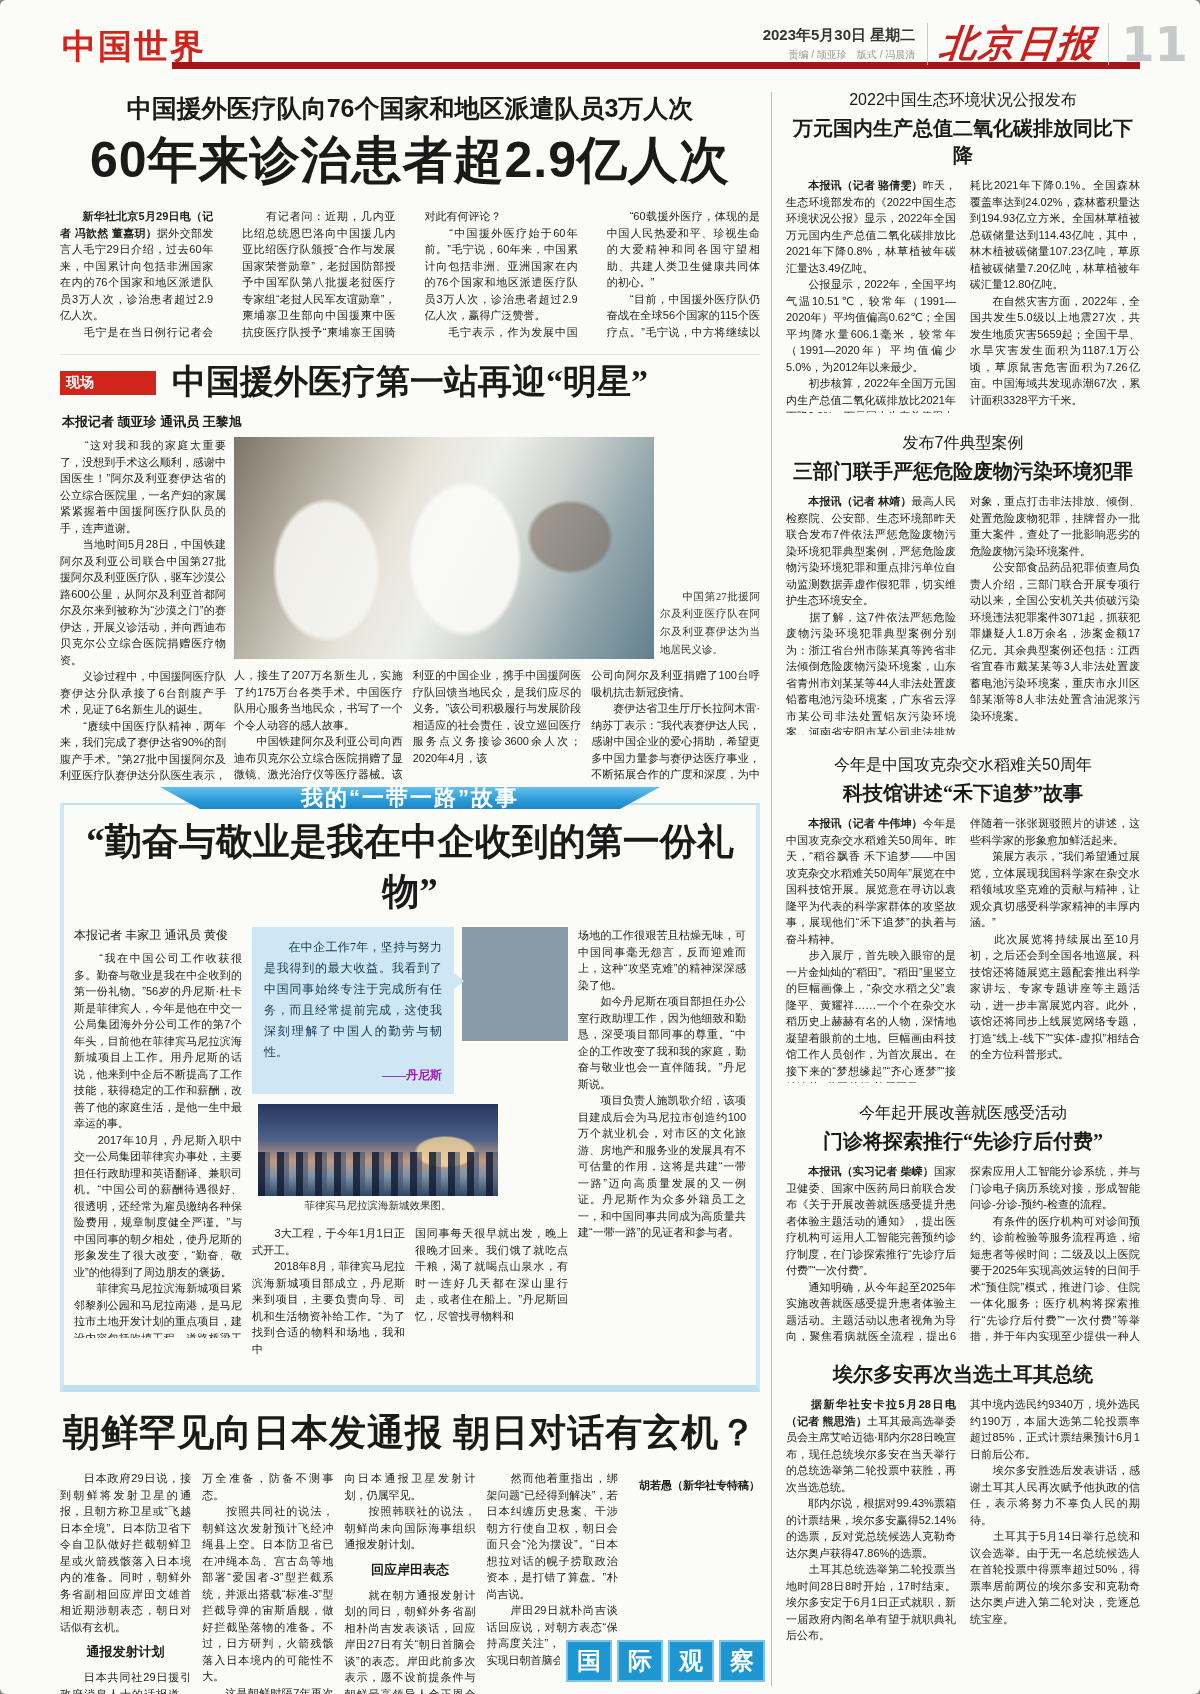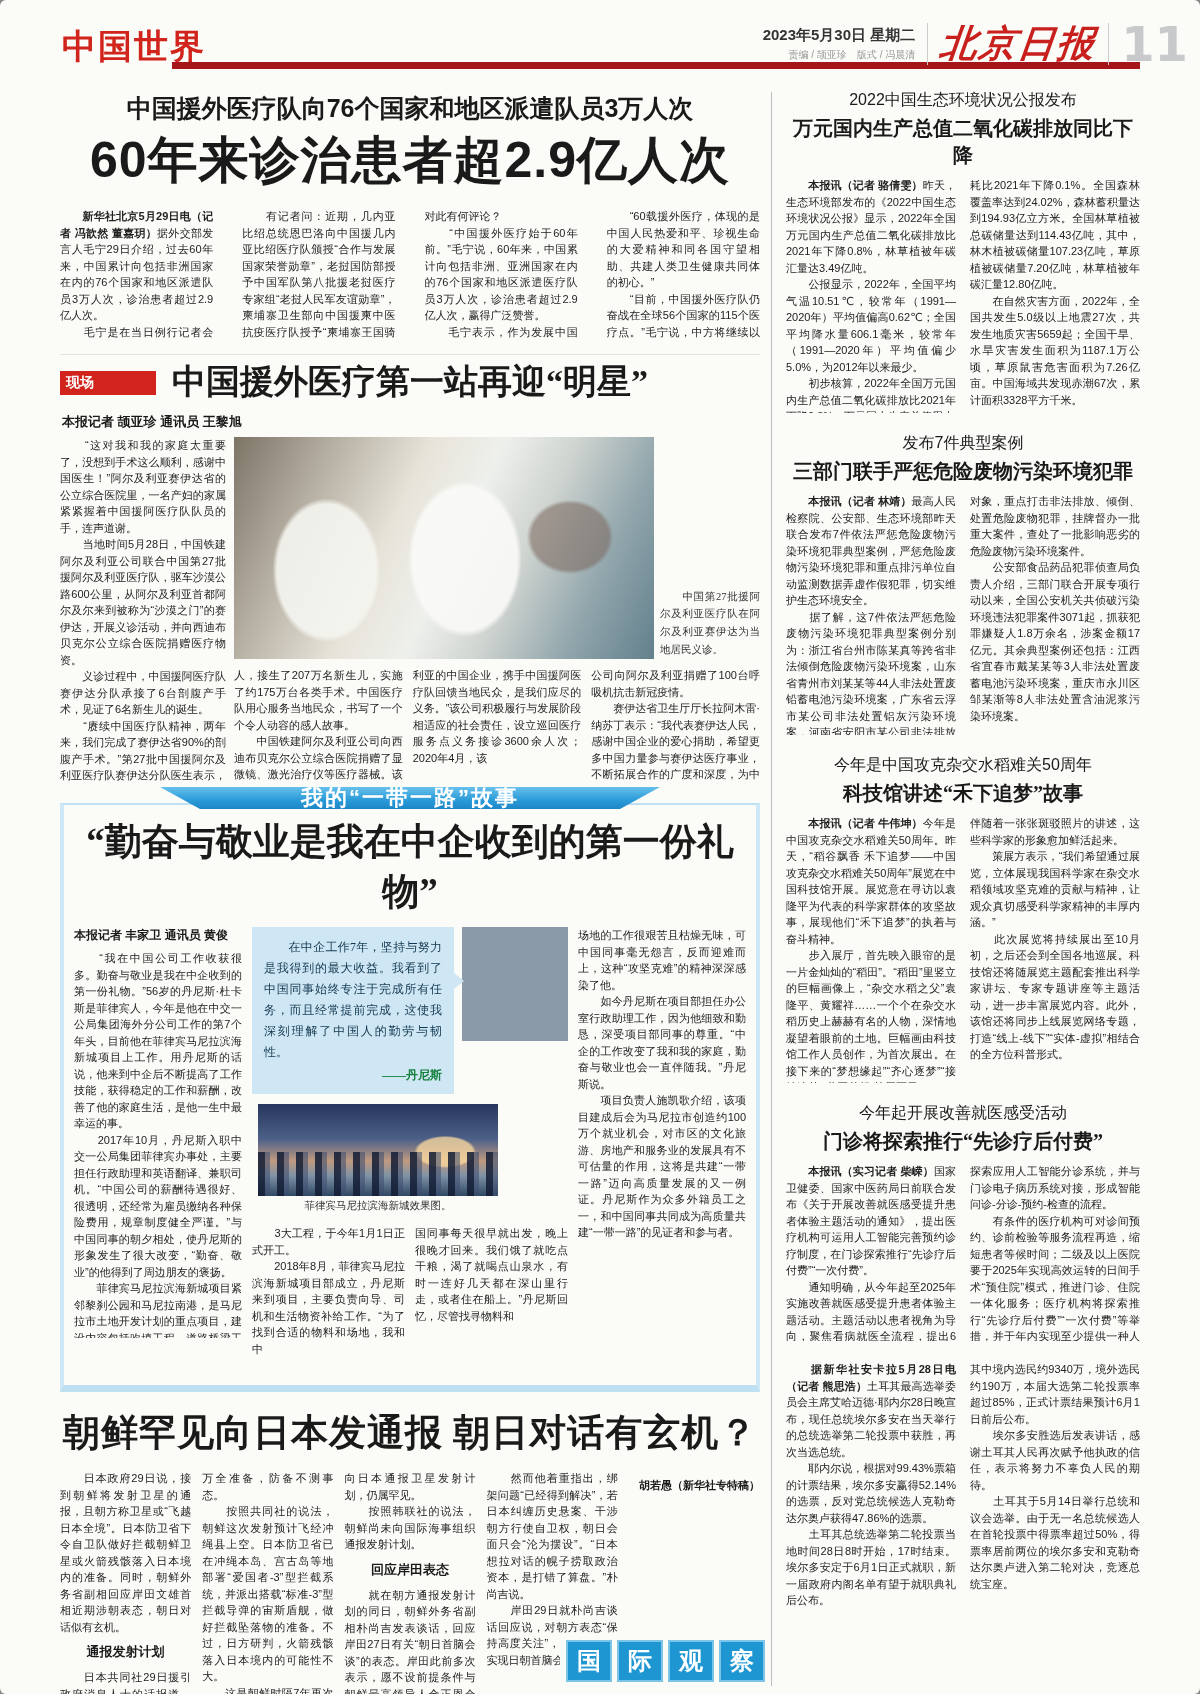--- a/index.html
+++ b/index.html
@@ -56,28 +56,28 @@
   .ribbon{width:500px;height:22px;margin:-18px auto 8px;display:flex;align-items:center;justify-content:center;
           background:linear-gradient(180deg,#66c0ec 0%,#2a9ad8 60%,#1d86c6 100%);
           clip-path:polygon(0 0,100% 0,92% 100%,8% 100%);
           color:#fff;font-size:22px;font-weight:bold;letter-spacing:2px;}
   .f-headline{text-align:center;font-family:"Liberation Serif","DejaVu Serif",serif;font-weight:bold;
               font-size:37px;margin:2px 0 10px;}
   .f-body{display:flex;gap:10px;}
   .f-colA,.f-colD{width:168px;}
   .f-colA-text{height:388px;}
   .f-colD-text{height:408px;}
-  .f-byline{font-size:12px;font-weight:bold;margin-bottom:6px;}
+  .f-byline{font-size:12px;font-weight:normal;margin-bottom:6px;}
   .f-mid{flex:1;display:flex;flex-direction:column;}
   .f-mid-top{display:flex;gap:8px;}
   .quote-box{flex:1;background:#cfe7f5;padding:10px 12px;box-sizing:border-box;position:relative;}
   .quote-text{font-family:"Liberation Serif","DejaVu Serif",serif;font-size:12px;line-height:1.75;
               text-align:justify;color:#12384f;}
   .quote-attr{text-align:right;font-family:"Liberation Serif","DejaVu Serif",serif;
-              font-size:12px;font-weight:bold;color:#15803d;margin-top:4px;}
+              font-size:12px;font-weight:bold;color:#a21caf;margin-top:4px;}
   .quote-box:after{content:"";position:absolute;right:-10px;top:46px;border-left:10px solid #cfe7f5;
                    border-top:8px solid transparent;border-bottom:8px solid transparent;}
   .portrait{width:106px;height:114px;
     background:
       radial-gradient(circle at 50% 34%, #d9b896 0 21%, transparent 23%),
       radial-gradient(ellipse 42px 34px at 50% 78%, #35404e 0 60%, transparent 65%),
       linear-gradient(180deg,#aebdc9 0%,#7d8c9a 70%,#59justify6b 100%);
     background-color:#8b9aa8;}
   .f-img-wrap{width:240px;margin:10px 0 4px 6px;}
   .skyline{width:240px;height:92px;
@@ -285,20 +285,21 @@
       <div class="r-headline">门诊将探索推行“先诊疗后付费”</div>
       <div class="r-cols r4">
         <div class="c bt"><span class="lead">　　本报讯（实习记者 柴嵘）</span><span>国家卫健委、国家中医药局日前联合发布《关于开展改善就医感受提升患者体验主题活动的通知》，提出医疗机构可运用人工智能完善预约诊疗制度，在门诊探索推行“先诊疗后付费”“一次付费”。
 　　通知明确，从今年起至2025年实施改善就医感受提升患者体验主题活动。主题活动以患者视角为导向，聚焦看病就医全流程，提出6个方面20条具体举措，并将组织开展第三方评估，将评估结果纳入绩效考核、医院等级评审等相关指标。</span></div>
         <div class="c bt">探索应用人工智能分诊系统，并与门诊电子病历系统对接，形成智能问诊-分诊-预约-检查的流程。
 　　有条件的医疗机构可对诊间预约、诊前检验等服务流程再造，缩短患者等候时间；二级及以上医院要于2025年实现高效运转的日间手术“预住院”模式，推进门诊、住院一体化服务；医疗机构将探索推行“先诊疗后付费”“一次付费”等举措，并于年内实现至少提供一种人工客服咨询服务。</div>
       </div>
     </div>
 
     <div class="r-art">
+      <div class="r-headline">埃尔多安再次当选土耳其总统</div>
       <div class="r-cols r5">
         <div class="c bt"><span class="lead">　　据新华社安卡拉5月28日电（记者 熊思浩）</span><span>土耳其最高选举委员会主席艾哈迈德·耶内尔28日晚宣布，现任总统埃尔多安在当天举行的总统选举第二轮投票中获胜，再次当选总统。
 　　耶内尔说，根据对99.43%票箱的计票结果，埃尔多安赢得52.14%的选票，反对党总统候选人克勒奇达尔奥卢获得47.86%的选票。
 　　土耳其总统选举第二轮投票当地时间28日8时开始，17时结束。埃尔多安定于6月1日正式就职，新一届政府内阁名单有望于就职典礼后公布。</span></div>
         <div class="c bt">其中境内选民约9340万，境外选民约190万，本届大选第二轮投票率超过85%，正式计票结果预计6月1日前后公布。
 　　埃尔多安胜选后发表讲话，感谢土耳其人民再次赋予他执政的信任，表示将努力不辜负人民的期待。
 　　土耳其于5月14日举行总统和议会选举。由于无一名总统候选人在首轮投票中得票率超过50%，得票率居前两位的埃尔多安和克勒奇达尔奥卢进入第二轮对决，竞逐总统宝座。</div>
       </div>
     </div>
 

